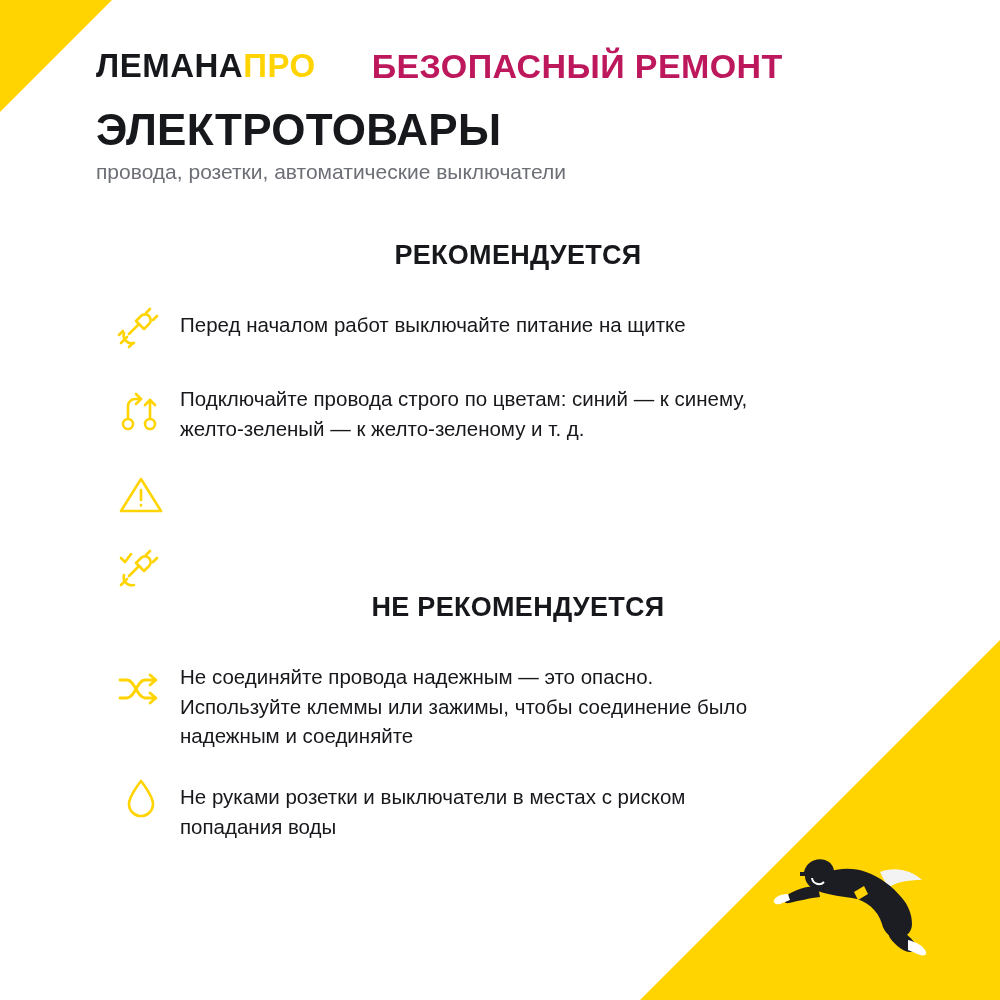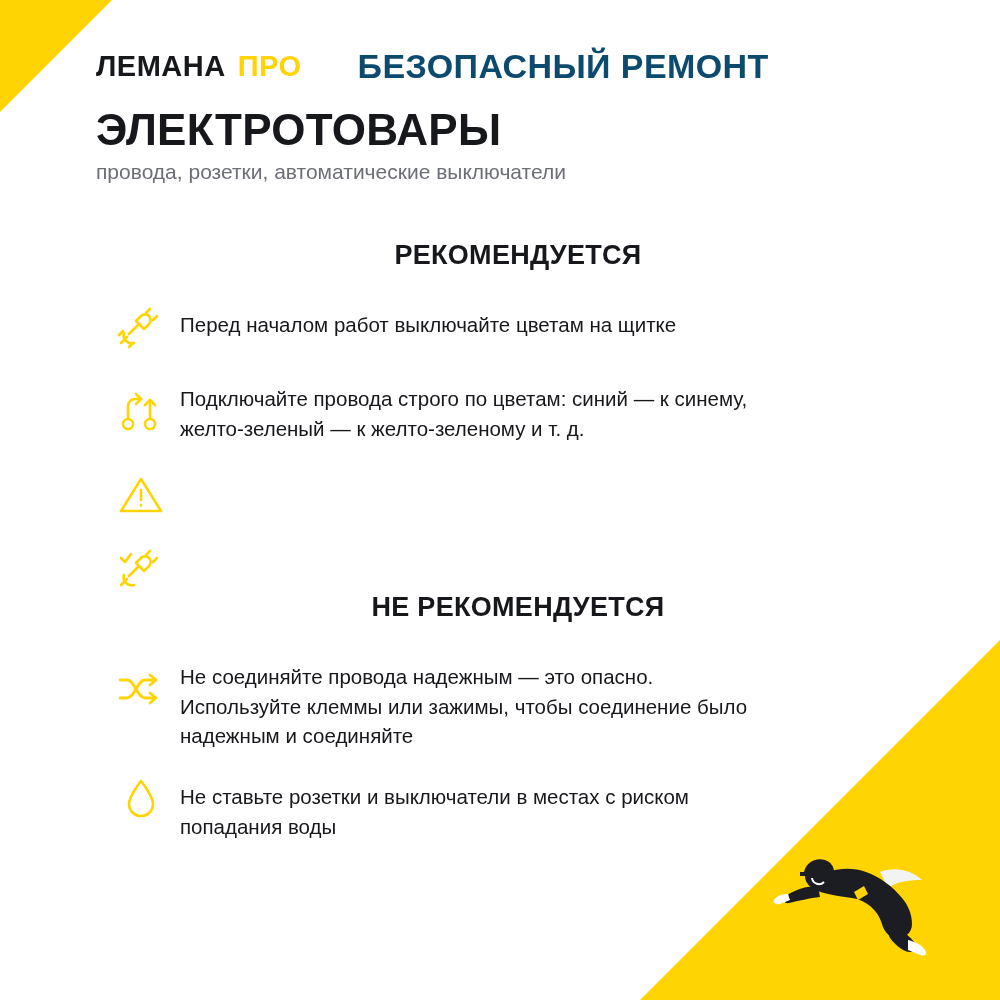--- a/index.html
+++ b/index.html
@@ -36,32 +36,31 @@
   .header {
     position: absolute;
     top: 42px; left: 96px; right: 60px;
     height: 48px;
     display: flex;
     align-items: center;
   }
   .logo {
     display: flex;
     align-items: baseline;
-    gap: 12px;
-    font-weight: 900;
-    font-size: 29px;
+    font-weight: 900;
+    font-size: 33px;
     letter-spacing: 0.5px;
   }
   .logo-main { color: #17181c; }
   .logo-pro { color: #ffd400; }
   .header-title {
     margin-left: 56px;
     font-weight: 900;
     font-size: 34px;
-    color: #0c4a6e;
+    color: #be185d;
     letter-spacing: 0.4px;
   }
 
   
   .title-block {
     position: absolute;
     top: 106px; left: 96px; right: 60px;
   }
   .main-title {
     font-weight: 900;
@@ -165,21 +164,21 @@
             <path d="M21 17 l8 8 l5 -5 a5.6 5.6 0 0 0 -8 -8 z"></path>
             <path d="M31 9 l4 -4"></path>
             <path d="M38 16 l4 -4"></path>
             <path d="M12 33 l-6 6"></path>
             <path d="M8 27 l-4 4"></path>
             <path d="M18 39 l-4 4"></path>
             <path d="M9 29 a8 8 0 0 0 10 10"></path>
           </svg>
         </div>
         <div class="item-text">
-          <span class="line">Перед началом работ выключайте цветам на щитке</span>
+          <span class="line">Перед началом работ выключайте питание на щитке</span>
         </div>
       </div>
 
       <div class="item tall">
         <div class="item-icon">
           <svg width="52" height="50" viewBox="0 0 52 50" fill="none" stroke="#ffd400" stroke-width="2.6" stroke-linecap="round" stroke-linejoin="round">
             <circle cx="13" cy="38" r="5"></circle>
             <circle cx="35" cy="38" r="5"></circle>
             <path d="M13 33 V20 a7 7 0 0 1 7 -7 h6"></path>
             <path d="M35 33 V14"></path>
@@ -240,21 +239,21 @@
         </div>
       </div>
 
       <div class="item">
         <div class="item-icon">
           <svg width="44" height="50" viewBox="0 0 44 50" fill="none" stroke="#ffd400" stroke-width="2.6" stroke-linecap="round" stroke-linejoin="round">
             <path d="M22 7 C22 7 34 22 34 30 a12 12 0 0 1 -24 0 C10 22 22 7 22 7 Z"></path>
           </svg>
         </div>
         <div class="item-text">
-          <span class="line">Не ставьте розетки и выключатели в местах с риском</span>
+          <span class="line">Не руками розетки и выключатели в местах с риском</span>
           <span class="line">попадания воды</span>
         </div>
       </div>
 
     </div>
   </div>
 
   <div class="mascot">
     <svg width="190" height="130" viewBox="0 0 190 130" fill="none">
 

